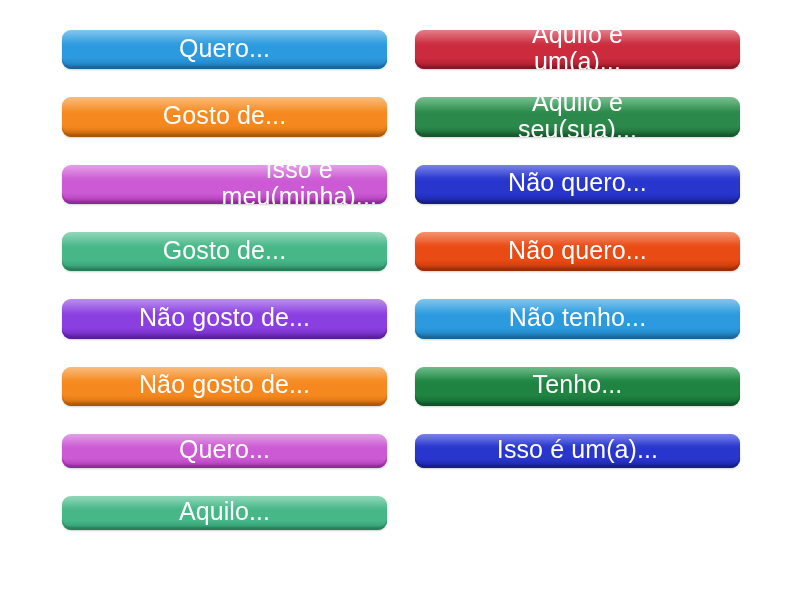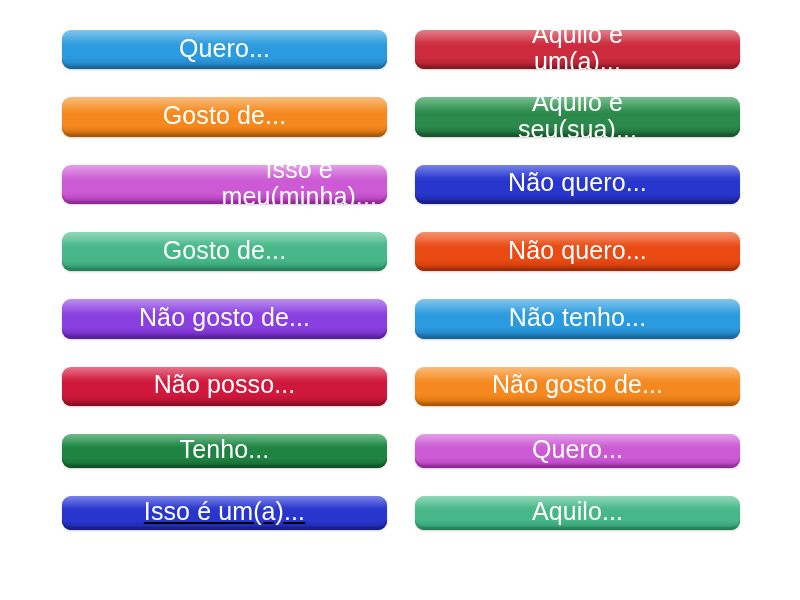--- a/index.html
+++ b/index.html
@@ -115,33 +115,30 @@
     </div>
     <div class="tile" style="background: linear-gradient(rgb(240, 108, 62) 0%, rgb(234, 74, 20) 42%, rgb(234, 74, 20) 72%, rgb(192, 54, 8) 100%); box-shadow: rgb(192, 54, 8) 0px -3px 0px 0px inset, rgba(0, 0, 0, 0.18) 0px 1px 2px;">
       <span class="tile-label">Não quero...</span>
     </div>
     <div class="tile" style="background: linear-gradient(rgb(162, 102, 232) 0%, rgb(138, 63, 224) 42%, rgb(138, 63, 224) 72%, rgb(108, 39, 189) 100%); box-shadow: rgb(108, 39, 189) 0px -3px 0px 0px inset, rgba(0, 0, 0, 0.18) 0px 1px 2px;">
       <span class="tile-label">Não gosto de...</span>
     </div>
     <div class="tile" style="background: linear-gradient(rgb(85, 178, 232) 0%, rgb(44, 154, 222) 42%, rgb(44, 154, 222) 72%, rgb(30, 124, 186) 100%); box-shadow: rgb(30, 124, 186) 0px -3px 0px 0px inset, rgba(0, 0, 0, 0.18) 0px 1px 2px; text-align: center;">
       <span class="tile-label">Não tenho...</span>
     </div>
-    <div class="tile" style="background: linear-gradient(rgb(222, 66, 96) 0%, rgb(208, 24, 60) 42%, rgb(208, 24, 60) 72%, rgb(168, 16, 46) 100%); box-shadow: rgb(168, 16, 46) 0px -3px 0px 0px inset, rgba(0, 0, 0, 0.18) 0px 1px 2px;">
-      <span class="tile-label">Não posso...</span>
-    </div>
     <div class="tile" style="background: linear-gradient(rgb(248, 164, 78) 0%, rgb(245, 137, 31) 42%, rgb(245, 137, 31) 72%, rgb(207, 108, 9) 100%); box-shadow: rgb(207, 108, 9) 0px -3px 0px 0px inset, rgba(0, 0, 0, 0.18) 0px 1px 2px;">
       <span class="tile-label">Não gosto de...</span>
     </div>
     <div class="tile" style="background: linear-gradient(rgb(62, 164, 99) 0%, rgb(31, 132, 66) 42%, rgb(31, 132, 66) 72%, rgb(20, 100, 47) 100%); box-shadow: rgb(20, 100, 47) 0px -3px 0px 0px inset, rgba(0, 0, 0, 0.18) 0px 1px 2px;">
       <span class="tile-label">Tenho...</span>
     </div>
     <div class="tile" style="background: linear-gradient(rgb(217, 125, 223) 0%, rgb(204, 90, 212) 42%, rgb(204, 90, 212) 72%, rgb(173, 53, 181) 100%); box-shadow: rgb(173, 53, 181) 0px -3px 0px 0px inset, rgba(0, 0, 0, 0.18) 0px 1px 2px;">
       <span class="tile-label">Quero...</span>
     </div>
-    <div class="tile" style="background: linear-gradient(rgb(74, 87, 222) 0%, rgb(40, 54, 206) 42%, rgb(40, 54, 206) 72%, rgb(27, 36, 163) 100%); box-shadow: rgb(27, 36, 163) 0px -3px 0px 0px inset, rgba(0, 0, 0, 0.18) 0px 1px 2px; text-decoration: underline;">
+    <div class="tile" style="background: linear-gradient(rgb(74, 87, 222) 0%, rgb(40, 54, 206) 42%, rgb(40, 54, 206) 72%, rgb(27, 36, 163) 100%); box-shadow: rgb(27, 36, 163) 0px -3px 0px 0px inset, rgba(0, 0, 0, 0.18) 0px 1px 2px;">
       <span class="tile-label">Isso é um(a)...</span>
     </div>
     <div class="tile" style="background: linear-gradient(rgb(107, 201, 161) 0%, rgb(71, 183, 136) 42%, rgb(71, 183, 136) 72%, rgb(47, 154, 109) 100%); box-shadow: rgb(47, 154, 109) 0px -3px 0px 0px inset, rgba(0, 0, 0, 0.18) 0px 1px 2px;">
       <span class="tile-label">Aquilo...</span>
     </div>
     <div class="tile tile-empty"></div>
     <div class="tile tile-empty"></div>
   </div>
 
 </body></html>

